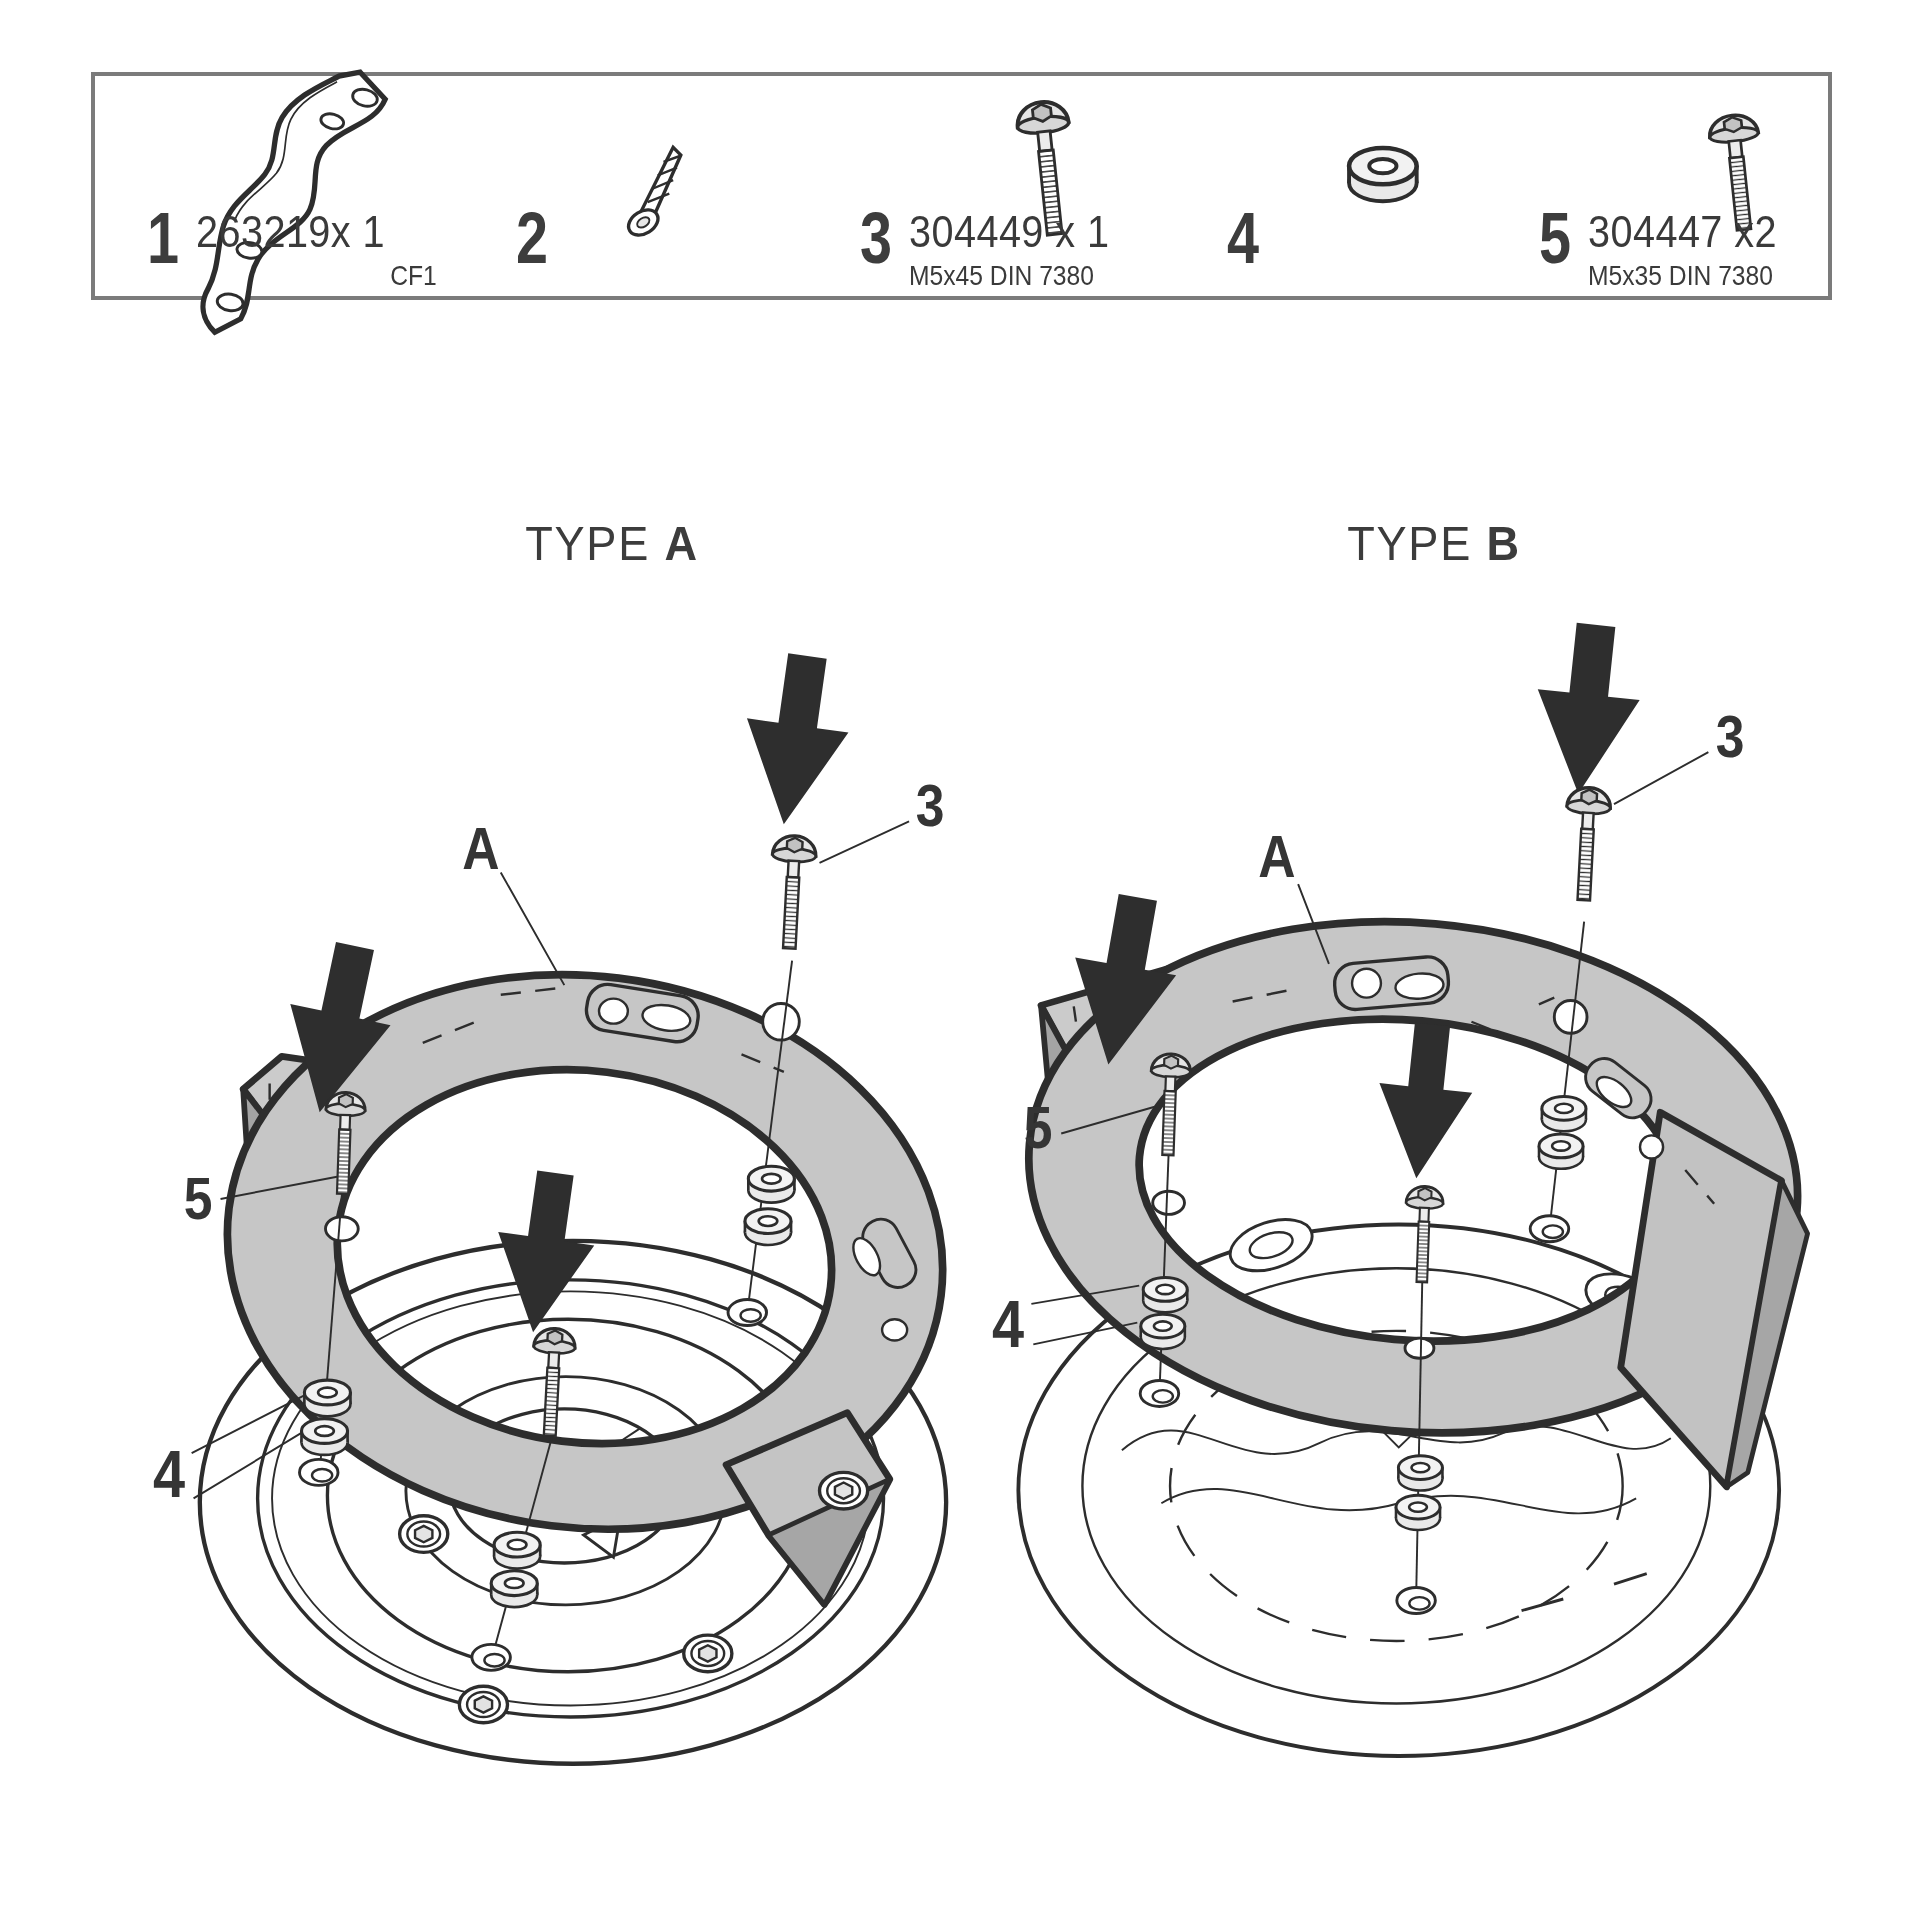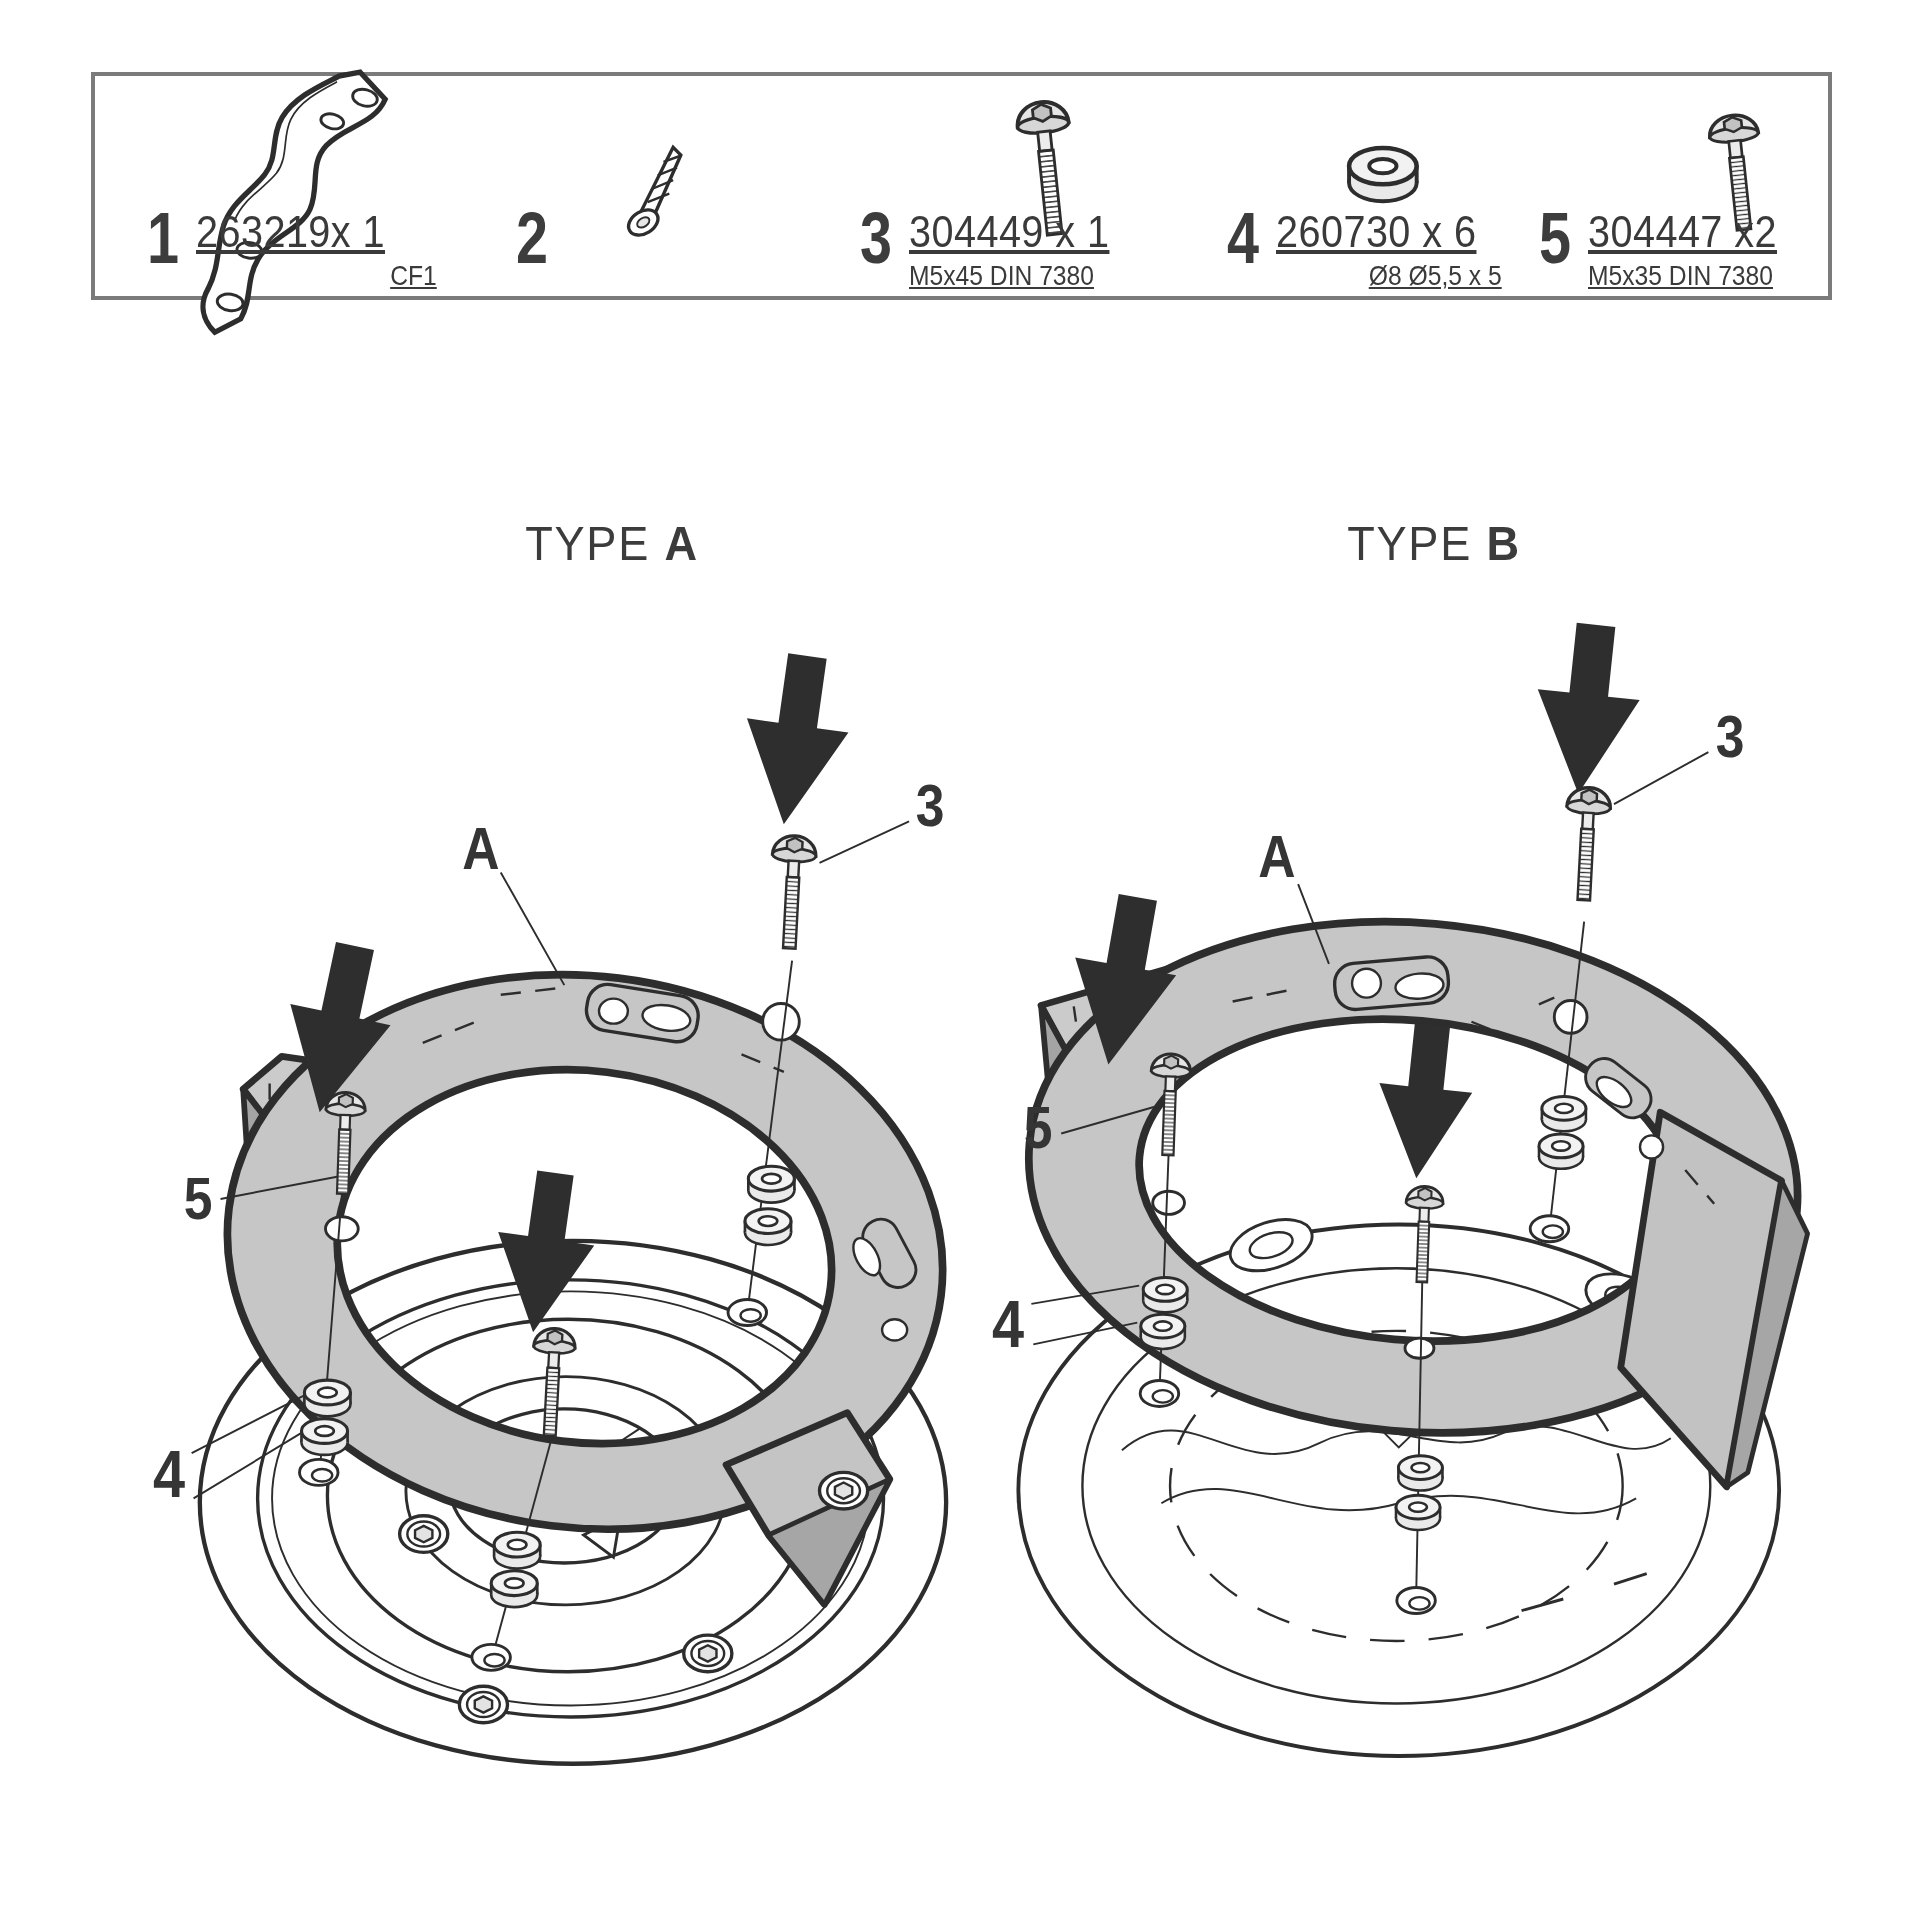--- a/index.html
+++ b/index.html
@@ -2,21 +2,21 @@
 <html style="font-size:7.7px"><head>
 <meta charset="utf-8">
 <style>
   html,body{margin:0;padding:0;background:#fff;}
   body{width:1926px;height:1926px;position:relative;font-family:"Liberation Sans",sans-serif;color:#3a3a3a;}
   .stage{position:absolute;left:0;top:0;width:1926px;height:1926px;overflow:hidden;}
   .parts-box{position:absolute;left:91px;top:72px;width:1741px;height:228px;border:4.8px solid #7b7b7b;background:#fff;box-sizing:border-box;}
   svg.art{position:absolute;left:0;top:0;width:1926px;height:1926px;}
   .part-item{position:absolute;display:flex;align-items:flex-start;gap:8.7px;}
   .part-num{font-size:72px;font-weight:700;line-height:.8;transform:scaleX(.8);transform-origin:left top;color:#3d3d3d;}
-  .part-col{display:flex;flex-direction:column;text-decoration:underline;}
+  .part-col{display:flex;flex-direction:column;}
   .part-code{font-size:44px;line-height:1;white-space:nowrap;transform:scaleX(.9);transform-origin:left top;letter-spacing:0.5px;}
   .part-spec{font-size:27.4px;line-height:1;margin-top:7.7px;white-space:nowrap;transform:scaleX(.9);transform-origin:left top;}
   .spec-right{align-self:flex-end;transform-origin:right top;}
   .type-title{position:absolute;transform:translate(-50%,-50%) scaleX(.94);font-size:48px;letter-spacing:1.9px;white-space:nowrap;color:#3c3c3c;}
   .type-title b{font-weight:700;}
   .callout{position:absolute;transform:translate(-50%,-50%) scaleX(.86);font-size:67px;font-weight:700;color:#353535;}
   .co-small{font-size:60px;}
 </style>
 </head>
 <body>
@@ -242,24 +242,20 @@
   </div>
   <div class="part-item" style="left:860px;top:210px">
     <span class="part-num">3</span>
     <span class="part-col">
       <span class="part-code">304449 x 1</span>
       <span class="part-spec">M5x45 DIN 7380</span>
     </span>
   </div>
   <div class="part-item" style="left:1227px;top:210px">
     <span class="part-num">4</span>
-    <span class="part-col" style="width:226px">
-      <span class="part-code">260730 x 6</span>
-      <span class="part-spec spec-right">Ø8 Ø5,5 x 5</span>
-    </span>
   </div>
   <div class="part-item" style="left:1539px;top:210px">
     <span class="part-num">5</span>
     <span class="part-col">
       <span class="part-code">304447 x2</span>
       <span class="part-spec">M5x35 DIN 7380</span>
     </span>
   </div>
 
   <div class="type-title" style="left:612px;top:543px">

